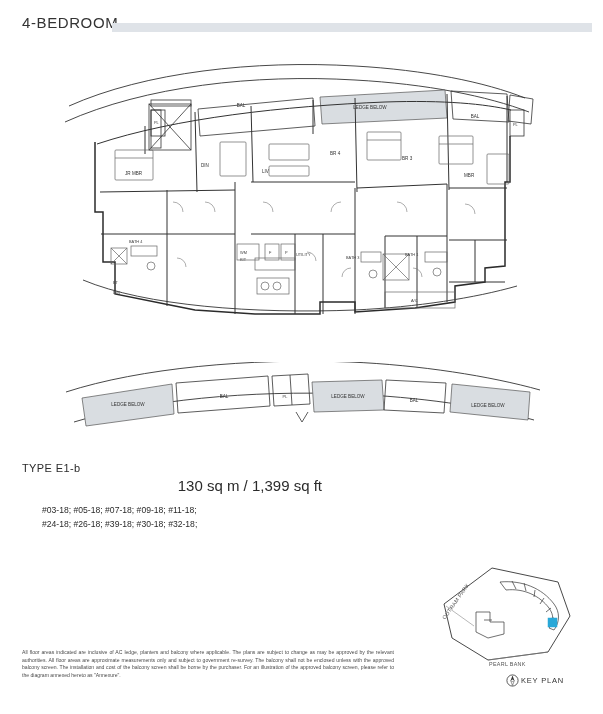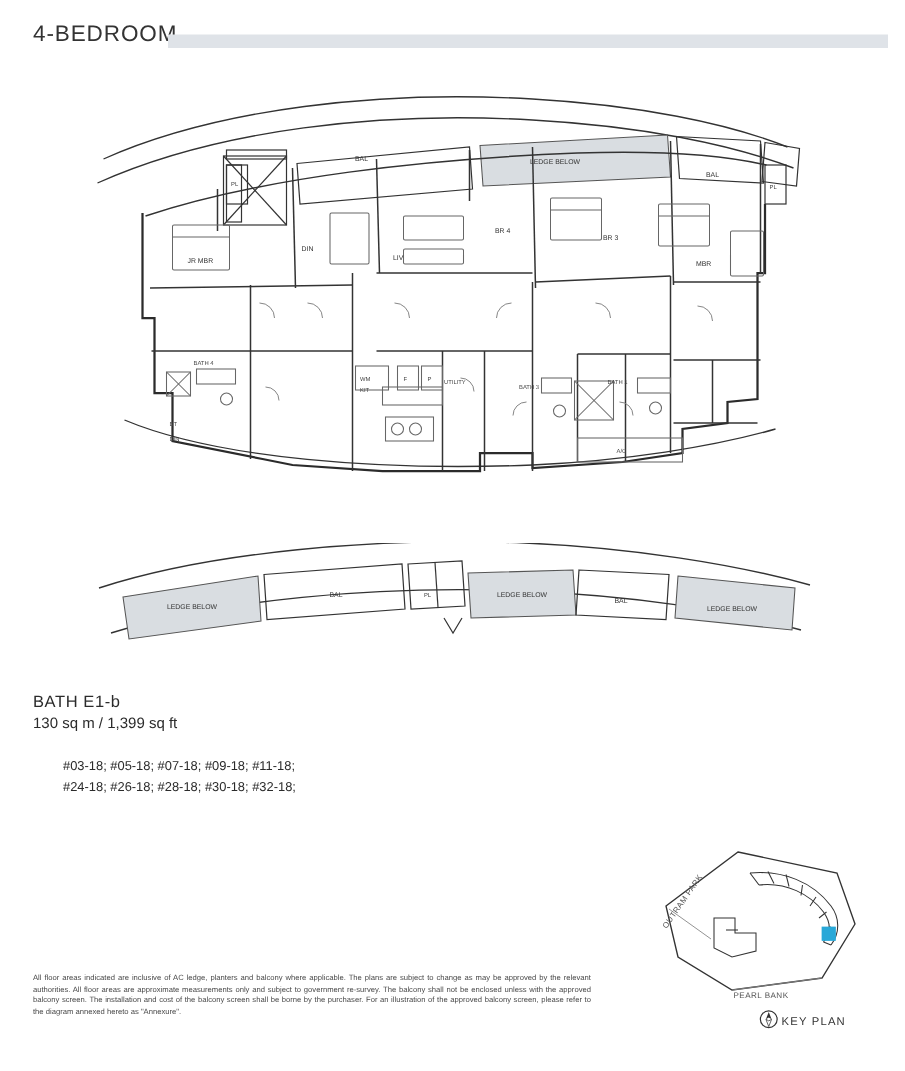--- a/index.html
+++ b/index.html
@@ -53,23 +53,24 @@
     left: 22px; top: 462px;
     width: 300px;
   }
   .type-name {
     font-size: 11px;
     letter-spacing: 0.4px;
     color: #2b2b2b;
     margin: 0 0 3px 0;
   }
   .type-area {
-    font-size: 10px;
+    font-size: 15px;
     color: #2b2b2b;
     margin: 0;
+    text-align: right;
   }
 
   .unit-list {
     position: absolute;
     left: 22px; top: 503px;
     width: 320px;
     font-size: 8.6px;
     line-height: 14.2px;
     color: #2b2b2b;
   }
@@ -305,27 +306,27 @@
     <text class="ledge-txt" x="164" y="36" text-anchor="middle">BAL</text>
     <text class="rm-sm" x="225" y="36" text-anchor="middle">PL</text>
     <text class="ledge-txt" x="288" y="36" text-anchor="middle">LEDGE BELOW</text>
     <text class="ledge-txt" x="354" y="40" text-anchor="middle">BAL</text>
     <text class="ledge-txt" x="428" y="45" text-anchor="middle">LEDGE BELOW</text>
   </g>
 </svg>
 </div>
 
 <div class="type-block">
-  <p class="type-name">BATH E1-b</p>
+  <p class="type-name">TYPE E1-b</p>
   <p class="type-area">130 sq m / 1,399 sq ft</p>
 </div>
 
 <div class="unit-list">
   <div>#03-18; #05-18; #07-18; #09-18; #11-18;</div>
-  <div>#24-18; #26-18; #28-18; #30-18; #32-18;</div>
+  <div>#24-18; #26-18; #39-18; #30-18; #32-18;</div>
 </div>
 
 <div class="disclaimer">All floor areas indicated are inclusive of AC ledge, planters and balcony where applicable. The plans are subject to change as may be approved by the relevant authorities. All floor areas are approximate measurements only and subject to government re-survey. The balcony shall not be enclosed unless with the approved balcony screen. The installation and cost of the balcony screen shall be borne by the purchaser. For an illustration of the approved balcony screen, please refer to the diagram annexed hereto as "Annexure".</div>
 
 <div class="keyplan">
 <svg width="160" height="130" viewBox="0 0 160 130" xmlns="http://www.w3.org/2000/svg">
 
   <path d="M62,8 L128,22 L140,56 L118,92 L58,100 L22,78 L14,44 Z" fill="none" stroke="#333" stroke-width="0.9"></path>
 
   <g fill="none" stroke="#333" stroke-width="0.7">

